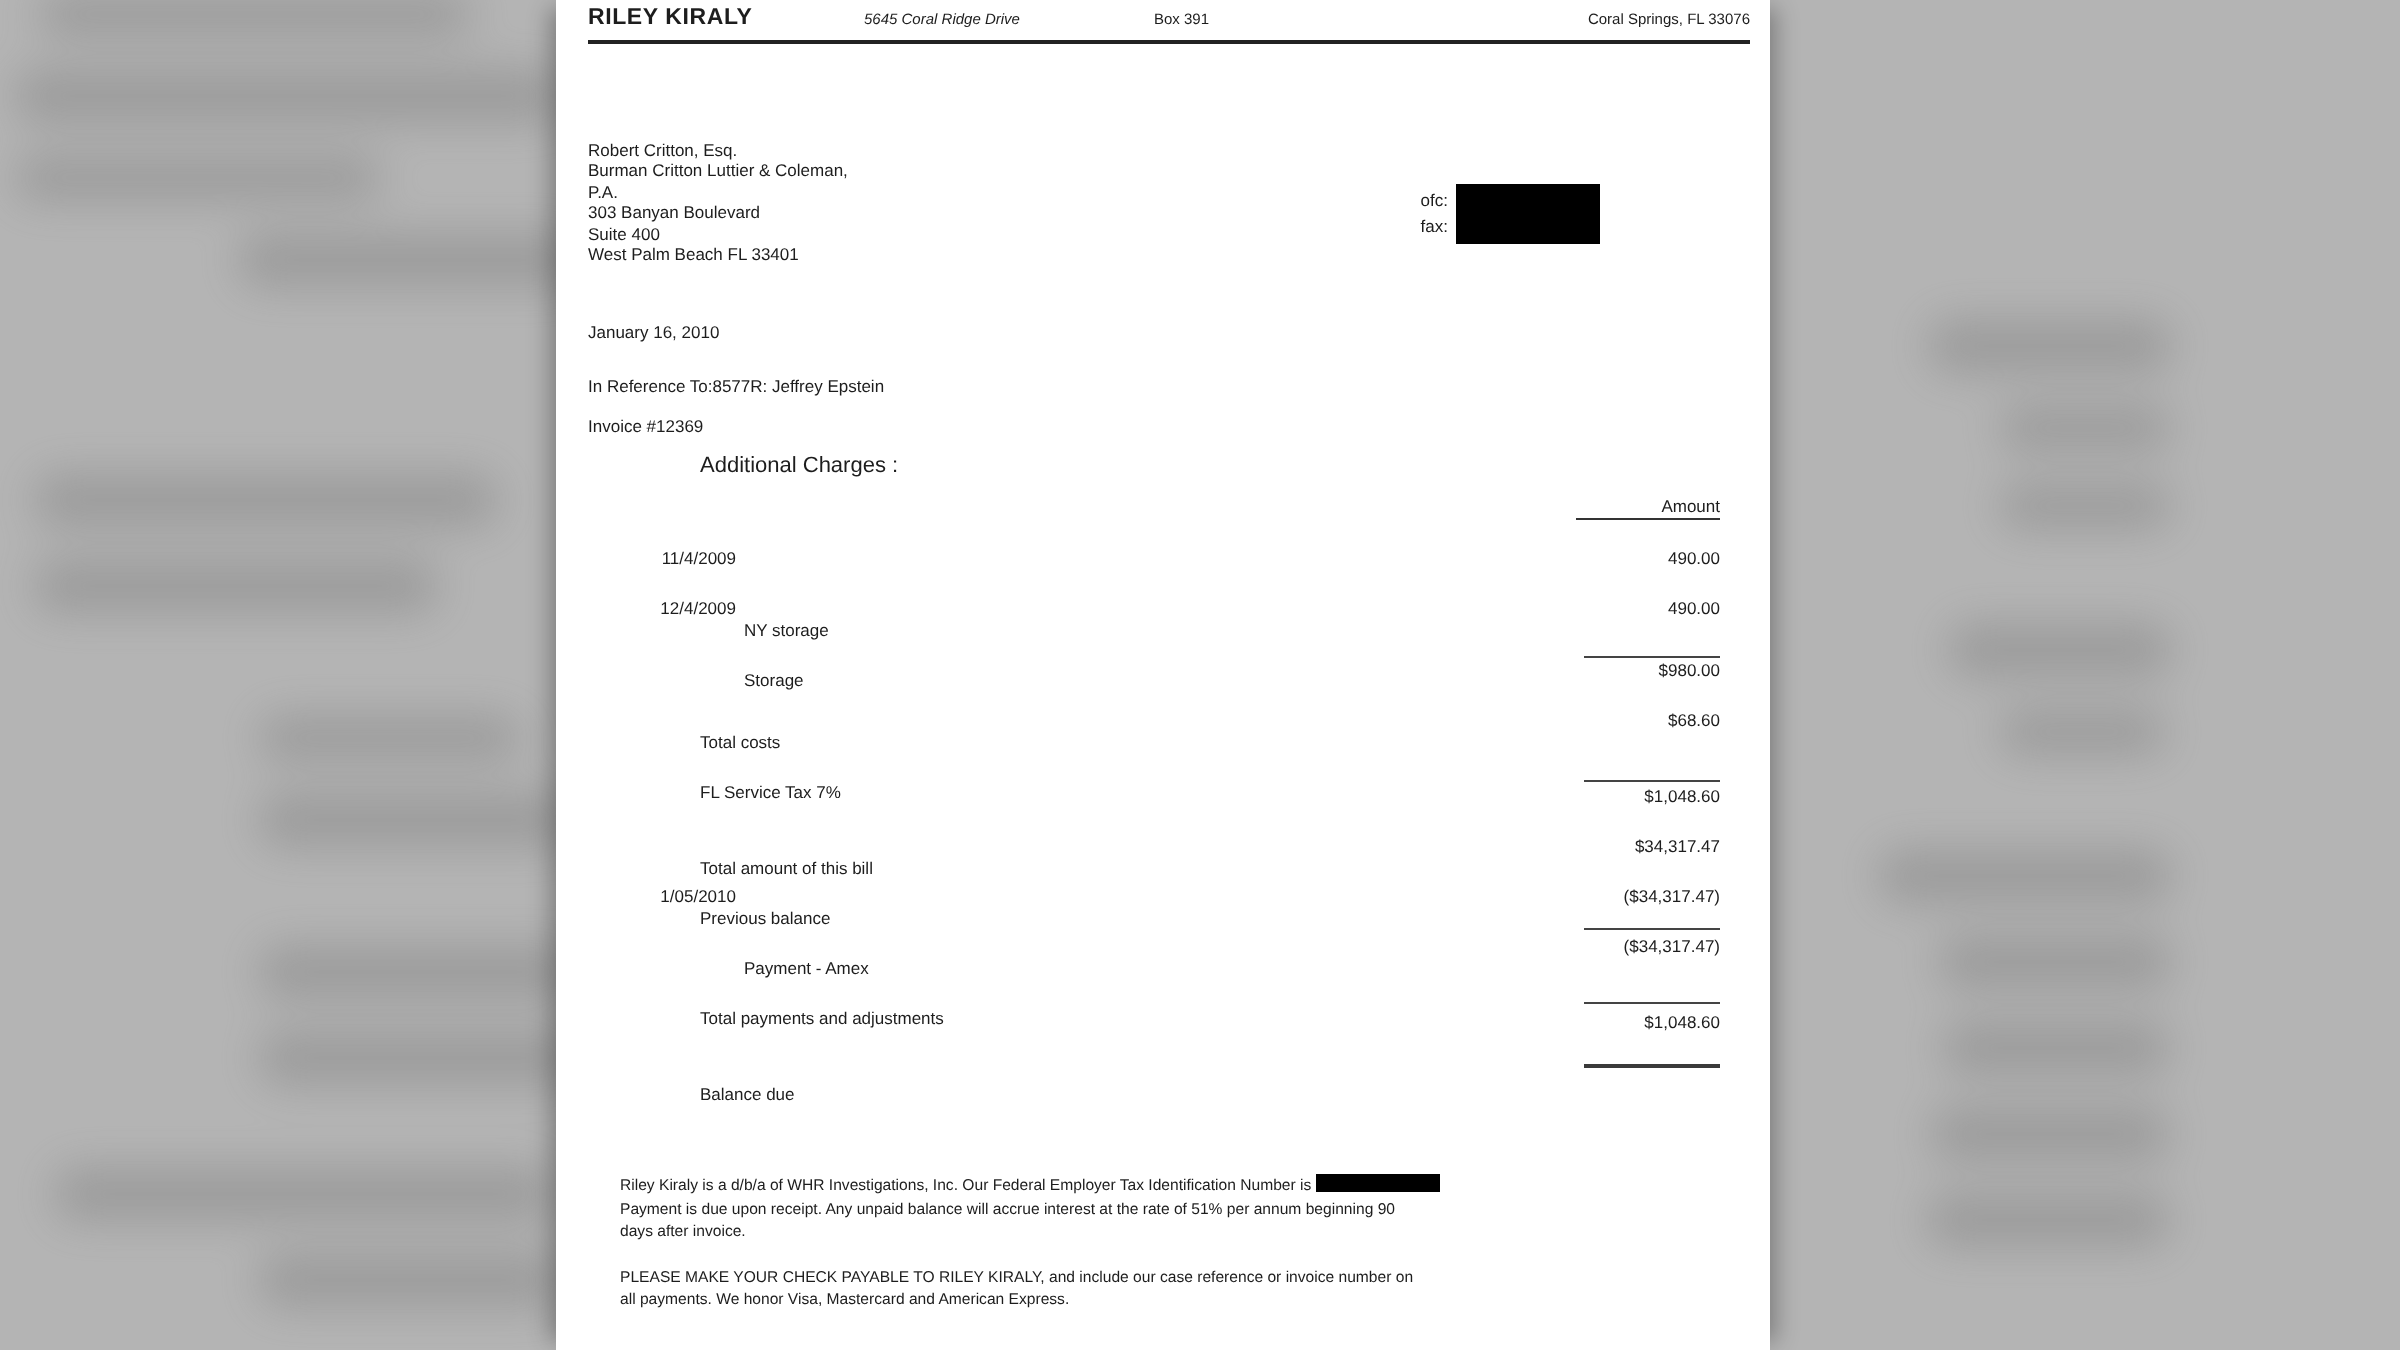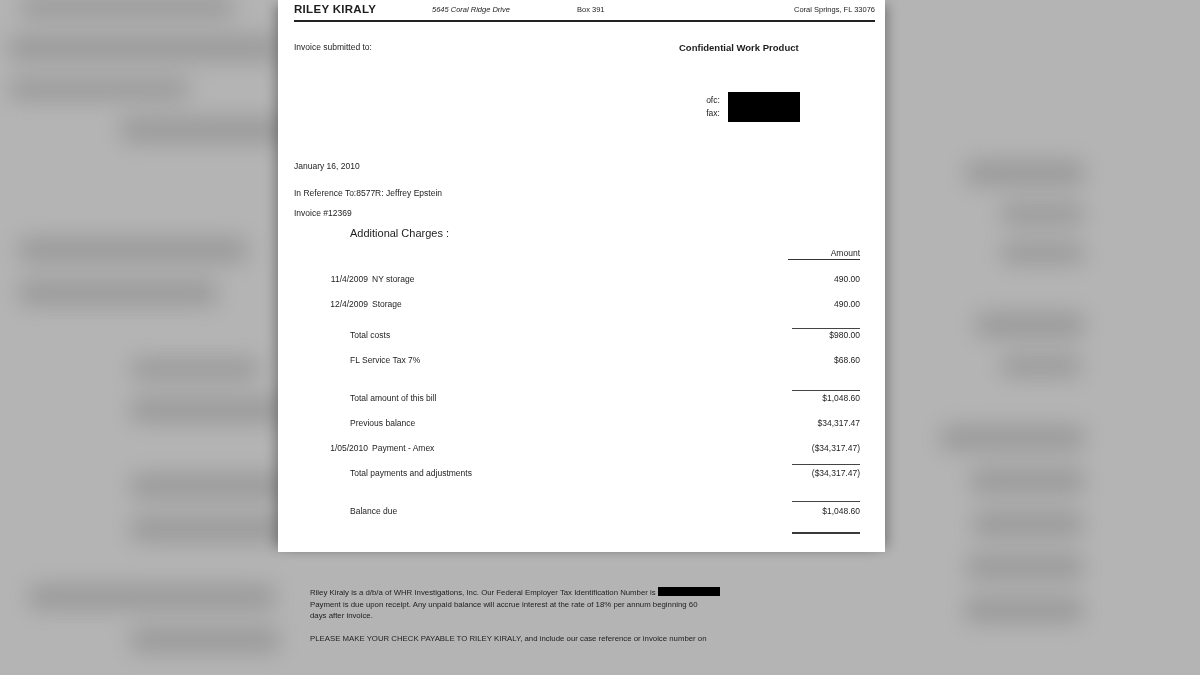--- a/index.html
+++ b/index.html
@@ -41,21 +41,21 @@
     opacity: 0.55;
   }
   .blur-line.tall { height: 26px; }
 
   
   #page {
     position: absolute;
     left: 278px;
     top: 0;
     width: 607px;
-    height: 552px;
+    height: 675px;
     background: #ffffff;
     box-shadow: -7px 0 11px -4px rgba(0,0,0,0.30),
                  7px 0 11px -4px rgba(0,0,0,0.30);
     color: #1d1d1d;
   }
 
   .inner { position: absolute; left: 16px; right: 10px; top: 0; }
 
   
   .letterhead {
@@ -83,42 +83,42 @@
   .addr {
     position: absolute; left: 0; top: 70px;
     font-size: 8.5px; line-height: 10.4px;
   }
   .addr div { white-space: nowrap; }
 
   .contact {
     position: absolute; left: 408px; top: 94px;
     font-size: 8.5px; line-height: 13px;
   }
-  .contact .lbl { display: inline-block; width: 22px; text-align: center; }
+  .contact .lbl { display: inline-block; width: 22px; text-align: right; }
   .redact-box {
     position: absolute; left: 434px; top: 92px;
     width: 72px; height: 30px; background: #000;
   }
 
   .date-line  { position: absolute; left: 0; top: 161px; font-size: 8.5px; }
   .ref-line   { position: absolute; left: 0; top: 188px; font-size: 8.5px; }
   .inv-line   { position: absolute; left: 0; top: 208px; font-size: 8.5px; }
   .addl-line  { position: absolute; left: 56px; top: 227px; font-size: 11px; }
 
   
   .ledger {
     position: absolute; left: 0; right: 0; top: 248px;
     font-size: 8.5px;
   }
   .lrow { position: relative; height: 25px; }
   .lrow .c-date {
     position: absolute; left: 0; width: 74px;
     text-align: right; white-space: nowrap;
   }
-  .lrow .c-desc { position: absolute; left: 78px; white-space: nowrap; }
+  .lrow .c-desc { position: absolute; left: 78px; white-space: nowrap; margin-top: 36px; }
   .lrow .c-desc.indent { left: 56px; }
   .lrow .c-amt {
     position: absolute; right: 15px; width: 130px;
     text-align: right; white-space: nowrap;
   }
 
   .amt-head {
     position: absolute; right: 15px; top: 0;
     width: 72px; text-align: right;
     border-bottom: 1px solid #333;
@@ -192,25 +192,29 @@
   <div id="page">
     <div class="inner">
 
       <div class="letterhead">
         <div class="lh-name">RILEY KIRALY</div>
         <div class="lh-street">5645 Coral Ridge Drive</div>
         <div class="lh-box">Box 391</div>
         <div class="lh-city">Coral Springs, FL  33076</div>
       </div>
 
-      <div class="row-submitted">
-        <div class="submitted-to">Invoice submitted to:</div>
-        <div class="confidential">Confidential Work Product</div>
-      </div>
-
+
+      <div class="addr">
+        <div>Robert Critton, Esq.</div>
+        <div>Burman Critton Luttier &amp; Coleman,</div>
+        <div>P.A.</div>
+        <div>303 Banyan Boulevard</div>
+        <div>Suite 400</div>
+        <div>West Palm Beach FL 33401</div>
+      </div>
 
       <div class="contact">
         <div>
           <span class="lbl">ofc:</span>
         </div>
         <div>
           <span class="lbl">fax:</span>
         </div>
       </div>
       <div class="redact-box"></div>
@@ -275,21 +279,22 @@
           <span class="c-amt">$1,048.60</span>
         </div>
 
         <div class="rule thick" style="top:284px"></div>
       </div>
 
       <div class="footer">
         <p>
           <span>Riley Kiraly is a d/b/a of WHR Investigations, Inc.  Our Federal Employer Tax Identification Number is</span><span class="fein-box"></span>
         </p>
-        <p>Payment is due upon receipt.  Any unpaid balance will accrue interest at the rate of 18% per annum beginning 60</p>
+        <p>Payment is due upon receipt.  Any unpaid balance will accrue interest at the rate of 51% per annum beginning 90</p>
         <p>days after invoice.</p>
         <div class="gap"></div>
         <p>PLEASE MAKE YOUR CHECK PAYABLE TO RILEY KIRALY, and include our case reference or invoice number on</p>
+        <p>all payments.  We honor Visa, Mastercard and American Express.</p>
       </div>
 
     </div>
   </div>
 </div>
 
 </body></html>

